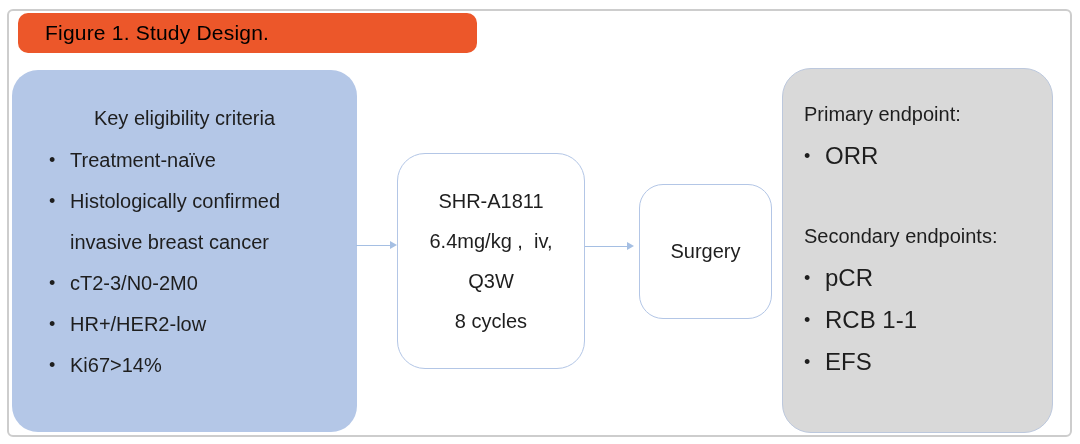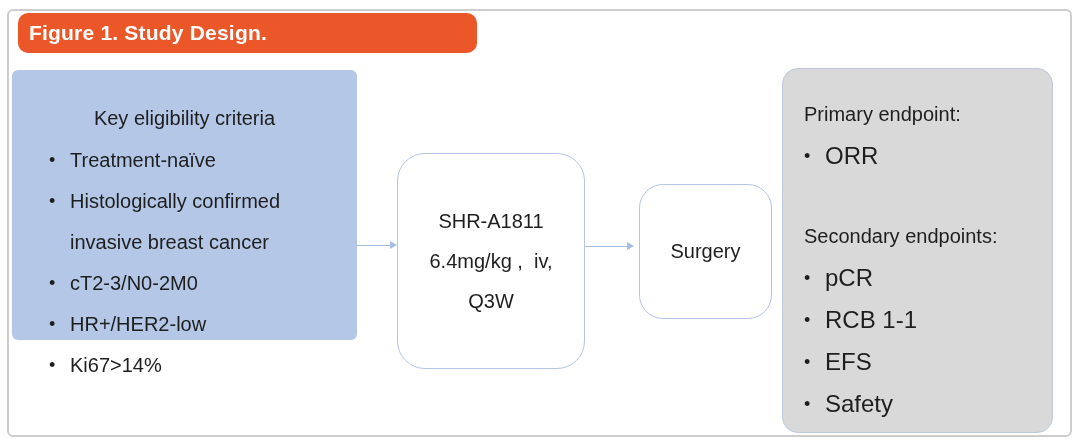--- a/index.html
+++ b/index.html
@@ -21,31 +21,32 @@
   .banner {
     position: absolute;
     left: 18px; top: 13px;
     width: 459px; height: 40px;
     background: #EC572A;
     border-radius: 10px;
     display: flex; align-items: center;
     padding-left: 11px;
   }
   .banner-title {
-    color: #ffffff;
+    color: #000000;
     font-size: 21px;
-    font-weight: bold;
+    font-weight: normal;
     letter-spacing: 0.2px;
+    margin-left: 16px;
   }
   .eligibility-box {
     position: absolute;
     left: 12px; top: 70px;
-    width: 345px; height: 270px;
+    width: 345px; height: 362px;
     background: #B4C7E7;
-    border-radius: 6px;
+    border-radius: 26px;
     padding-top: 30px;
   }
   .eligibility-heading {
     text-align: center;
     font-size: 20px;
     line-height: 36px;
   }
   ul.plain-list { list-style: none; }
   .eligibility-list {
     margin-top: 4px;
@@ -112,21 +113,21 @@
   .arrow-1 .arrow-head { left: 34px; }
   .arrow-2 { left: 585px; top: 242px; width: 49px; height: 9px; }
   .arrow-2 .arrow-line { width: 43px; }
   .arrow-2 .arrow-head { left: 42px; }
   .endpoints-box {
     position: absolute;
     left: 782px; top: 68px;
     width: 271px; height: 365px;
     background: #D9D9D9;
     border: 1px solid #bcc8dd;
-    border-radius: 16px;
+    border-radius: 29px;
     padding: 24px 10px 0 21px;
     font-size: 20px;
     line-height: 42px;
   }
   .endpoint-heading { line-height: 42px; }
   .endpoint-list { font-size: 24px; line-height: 42px; }
   .endpoint-spacer { height: 38px; }
 </style>
 </head>
 <body>
@@ -151,20 +152,21 @@
 <div class="arrow arrow-1">
   <span class="arrow-line"></span>
   <span class="arrow-head"></span>
 </div>
 
 <div class="flow-box treatment-box">
   <div>
       <div class="flow-line">SHR-A1811</div>
       <div class="flow-line">6.4mg/kg ,&nbsp; iv,</div>
       <div class="flow-line">Q3W</div>
+      <div class="flow-line">8 cycles</div>
     </div>
 </div>
 
 <div class="arrow arrow-2">
   <span class="arrow-line"></span>
   <span class="arrow-head"></span>
 </div>
 
 <div class="flow-box surgery-box">
   <div>Surgery</div>
@@ -174,15 +176,14 @@
   <div class="endpoint-heading">Primary endpoint:</div>
   <ul class="plain-list endpoint-list">
       <li>ORR</li>
     </ul>
   <div class="endpoint-spacer"></div>
   <div class="endpoint-heading">Secondary endpoints:</div>
   <ul class="plain-list endpoint-list">
       <li>pCR</li>
       <li>RCB 1-1</li>
       <li>EFS</li>
-      <li>Safety</li>
     </ul>
 </div>
 
 </body></html>

